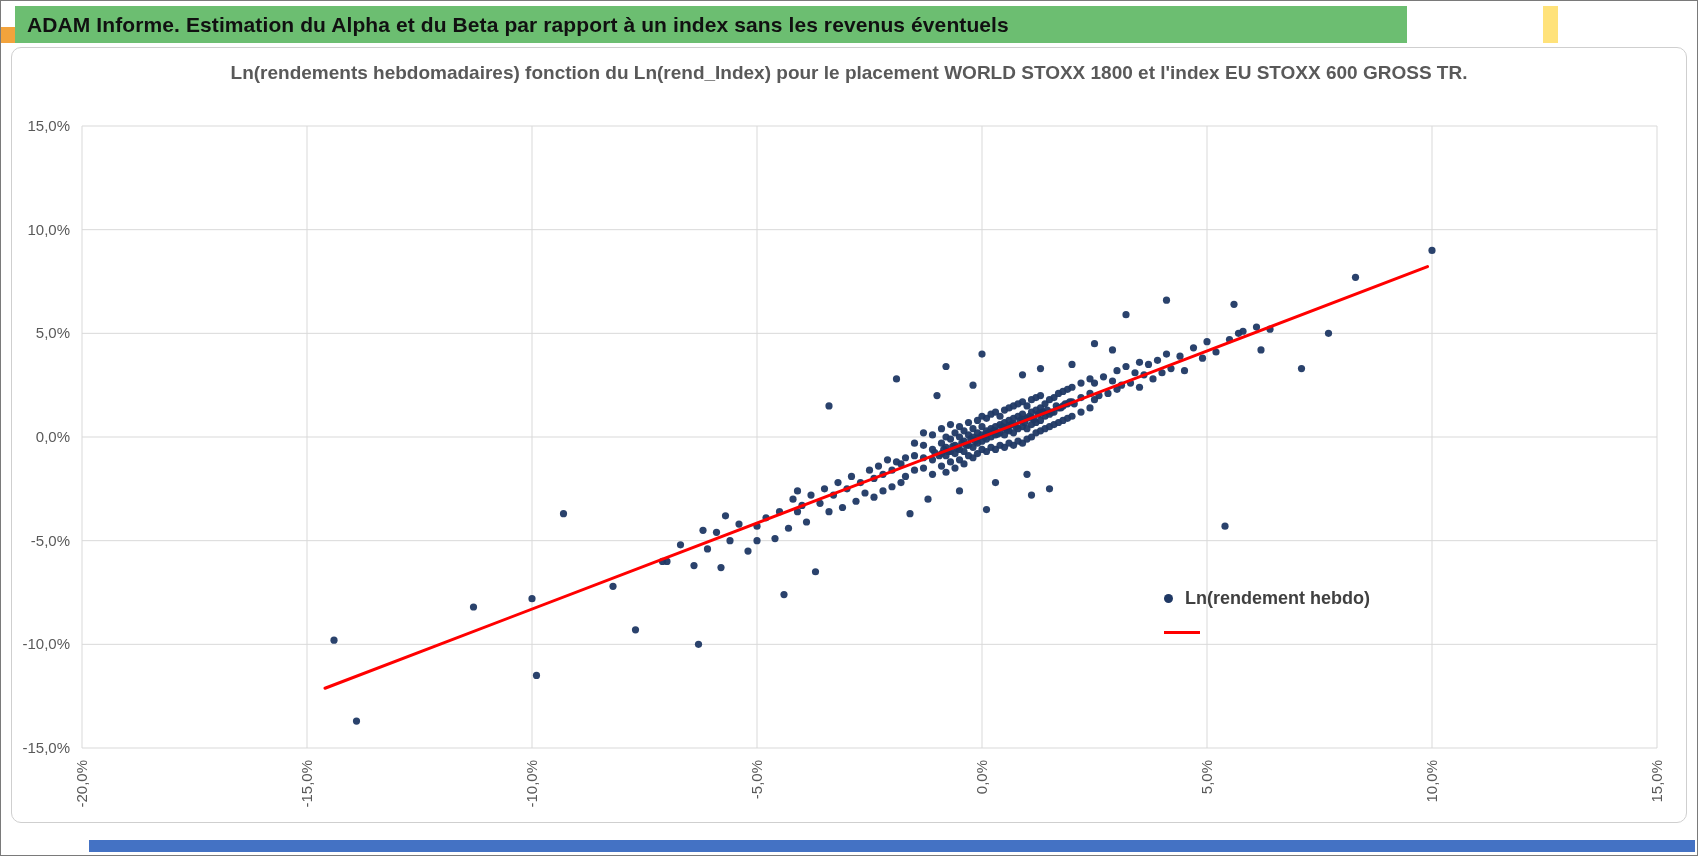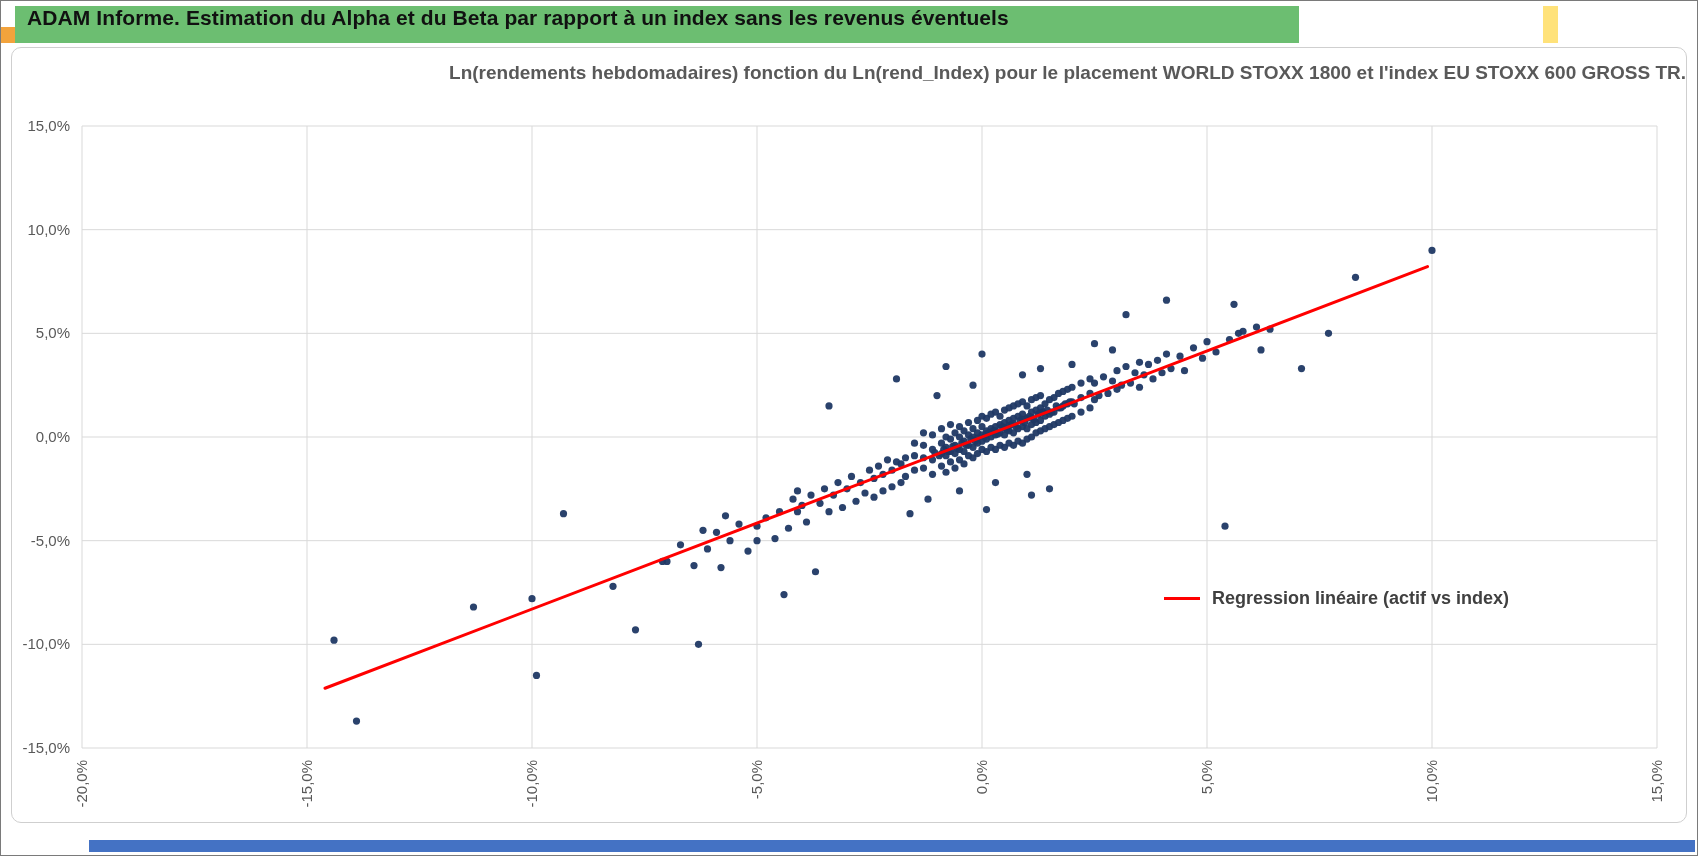--- a/index.html
+++ b/index.html
@@ -5,34 +5,34 @@
   html,body{margin:0;padding:0;}
   body{
     width:1698px;height:856px;position:relative;overflow:hidden;
     background:#ffffff;font-family:"Liberation Sans",sans-serif;
     border:1px solid #7a7a7a;box-sizing:border-box;
   }
   
   .header-row{position:absolute;top:5px;left:0;right:0;height:37px;}
   .corner-accent{position:absolute;left:0;top:21px;width:14px;height:16px;background:var(--accent-orange,#F2A33C);}
   .header-bar{
-    position:absolute;left:14px;top:0;width:1284px;height:37px;
-    background:var(--accent-green,#6CBE71);display:flex;align-items:flex-start;
+    position:absolute;left:14px;top:0;width:1392px;height:37px;
+    background:var(--accent-green,#6CBE71);display:flex;align-items:center;
   }
   .header-title{
     font-size:21px;font-weight:bold;color:#111;padding-left:12px;letter-spacing:0.1px;
   }
   .header-accent-right{position:absolute;left:1542px;top:0;width:15px;height:37px;background:var(--accent-yellow,#FFE27A);}
   
   .chart-box{
     position:absolute;left:10px;top:46px;width:1676px;height:776px;
     background:#ffffff;border:1px solid #cfcfcf;border-radius:10px;box-sizing:border-box;
   }
   .chart-title{
-    position:absolute;left:0;right:0;text-align:right;
+    position:absolute;left:0;right:0;text-align:center;
     color:#595959;font-weight:bold;font-size:19px;
   }
   .chart-title.line1{top:14px;}
   .chart-title.line2{top:42px;}
   svg.plot{position:absolute;left:0;top:0;}
   .tick{font-family:"Liberation Sans",sans-serif;font-size:15px;fill:#595959;}
   
   .legend{
     position:absolute;left:1152px;top:540px;display:flex;flex-direction:column;gap:22px;
   }
@@ -377,19 +377,22 @@
       <circle cx="1289.5" cy="320.58" r="3.6" fill="#1F3864" fill-opacity="0.95"></circle>
       <circle cx="1316.5" cy="285.33333333333337" r="3.6" fill="#1F3864" fill-opacity="0.95"></circle>
       <circle cx="1222" cy="256.30666666666673" r="3.6" fill="#1F3864" fill-opacity="0.95"></circle>
       <circle cx="1226.5" cy="285.33333333333337" r="3.6" fill="#1F3864" fill-opacity="0.95"></circle>
       <circle cx="1249" cy="301.92" r="3.6" fill="#1F3864" fill-opacity="0.95"></circle>
       <line x1="313" y1="640.2465333333333" x2="1415.4999999999998" y2="218.63420000000002" stroke="#FF0000" stroke-width="3" stroke-linecap="round"></line>
     </svg>
 
   <div class="legend">
     <div class="legend-item">
+      <span class="legend-marker-dot" style="background: rgb(31, 56, 100);"></span>
+      <span class="legend-label">Ln(rendement hebdo)</span>
+    </div>
+    <div class="legend-item">
       <span class="legend-marker-line" style="background: rgb(255, 0, 0);"></span>
-      <span class="legend-label">Regression linéaire (actif vs index)</span>
     </div>
   </div>
 </div>
 
 <div class="bottom-bar"></div>
 
 </body></html>

